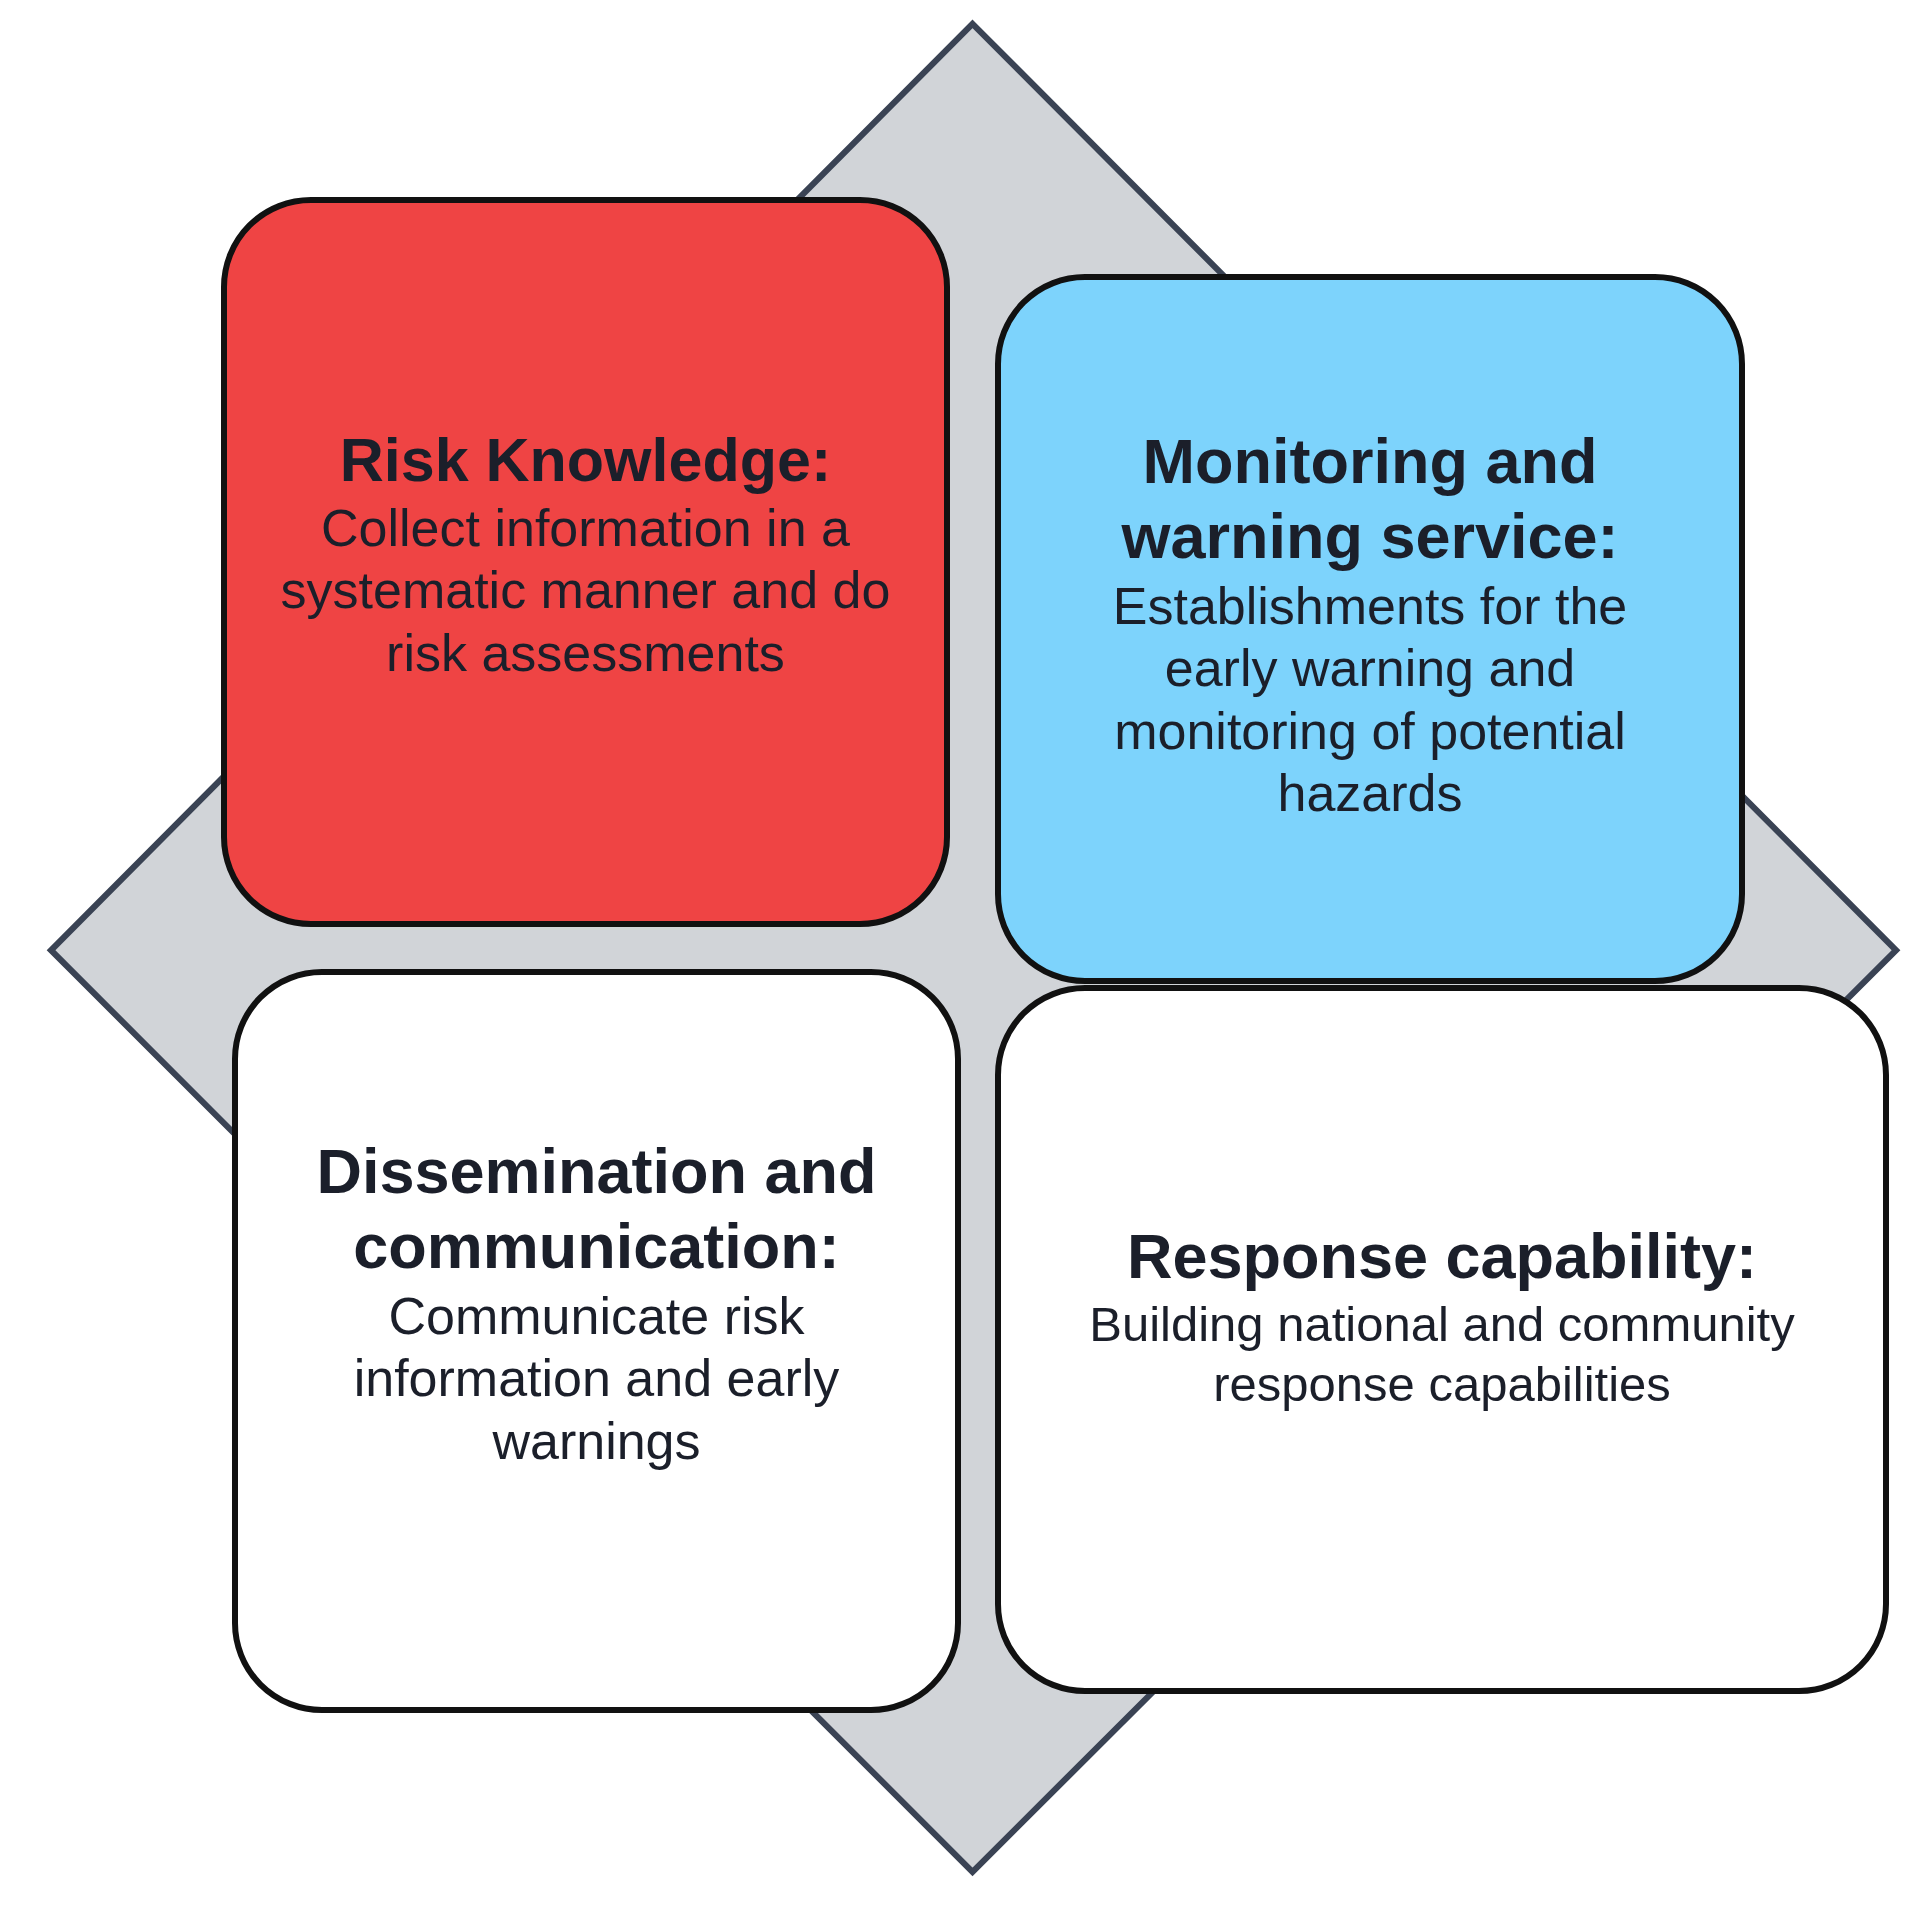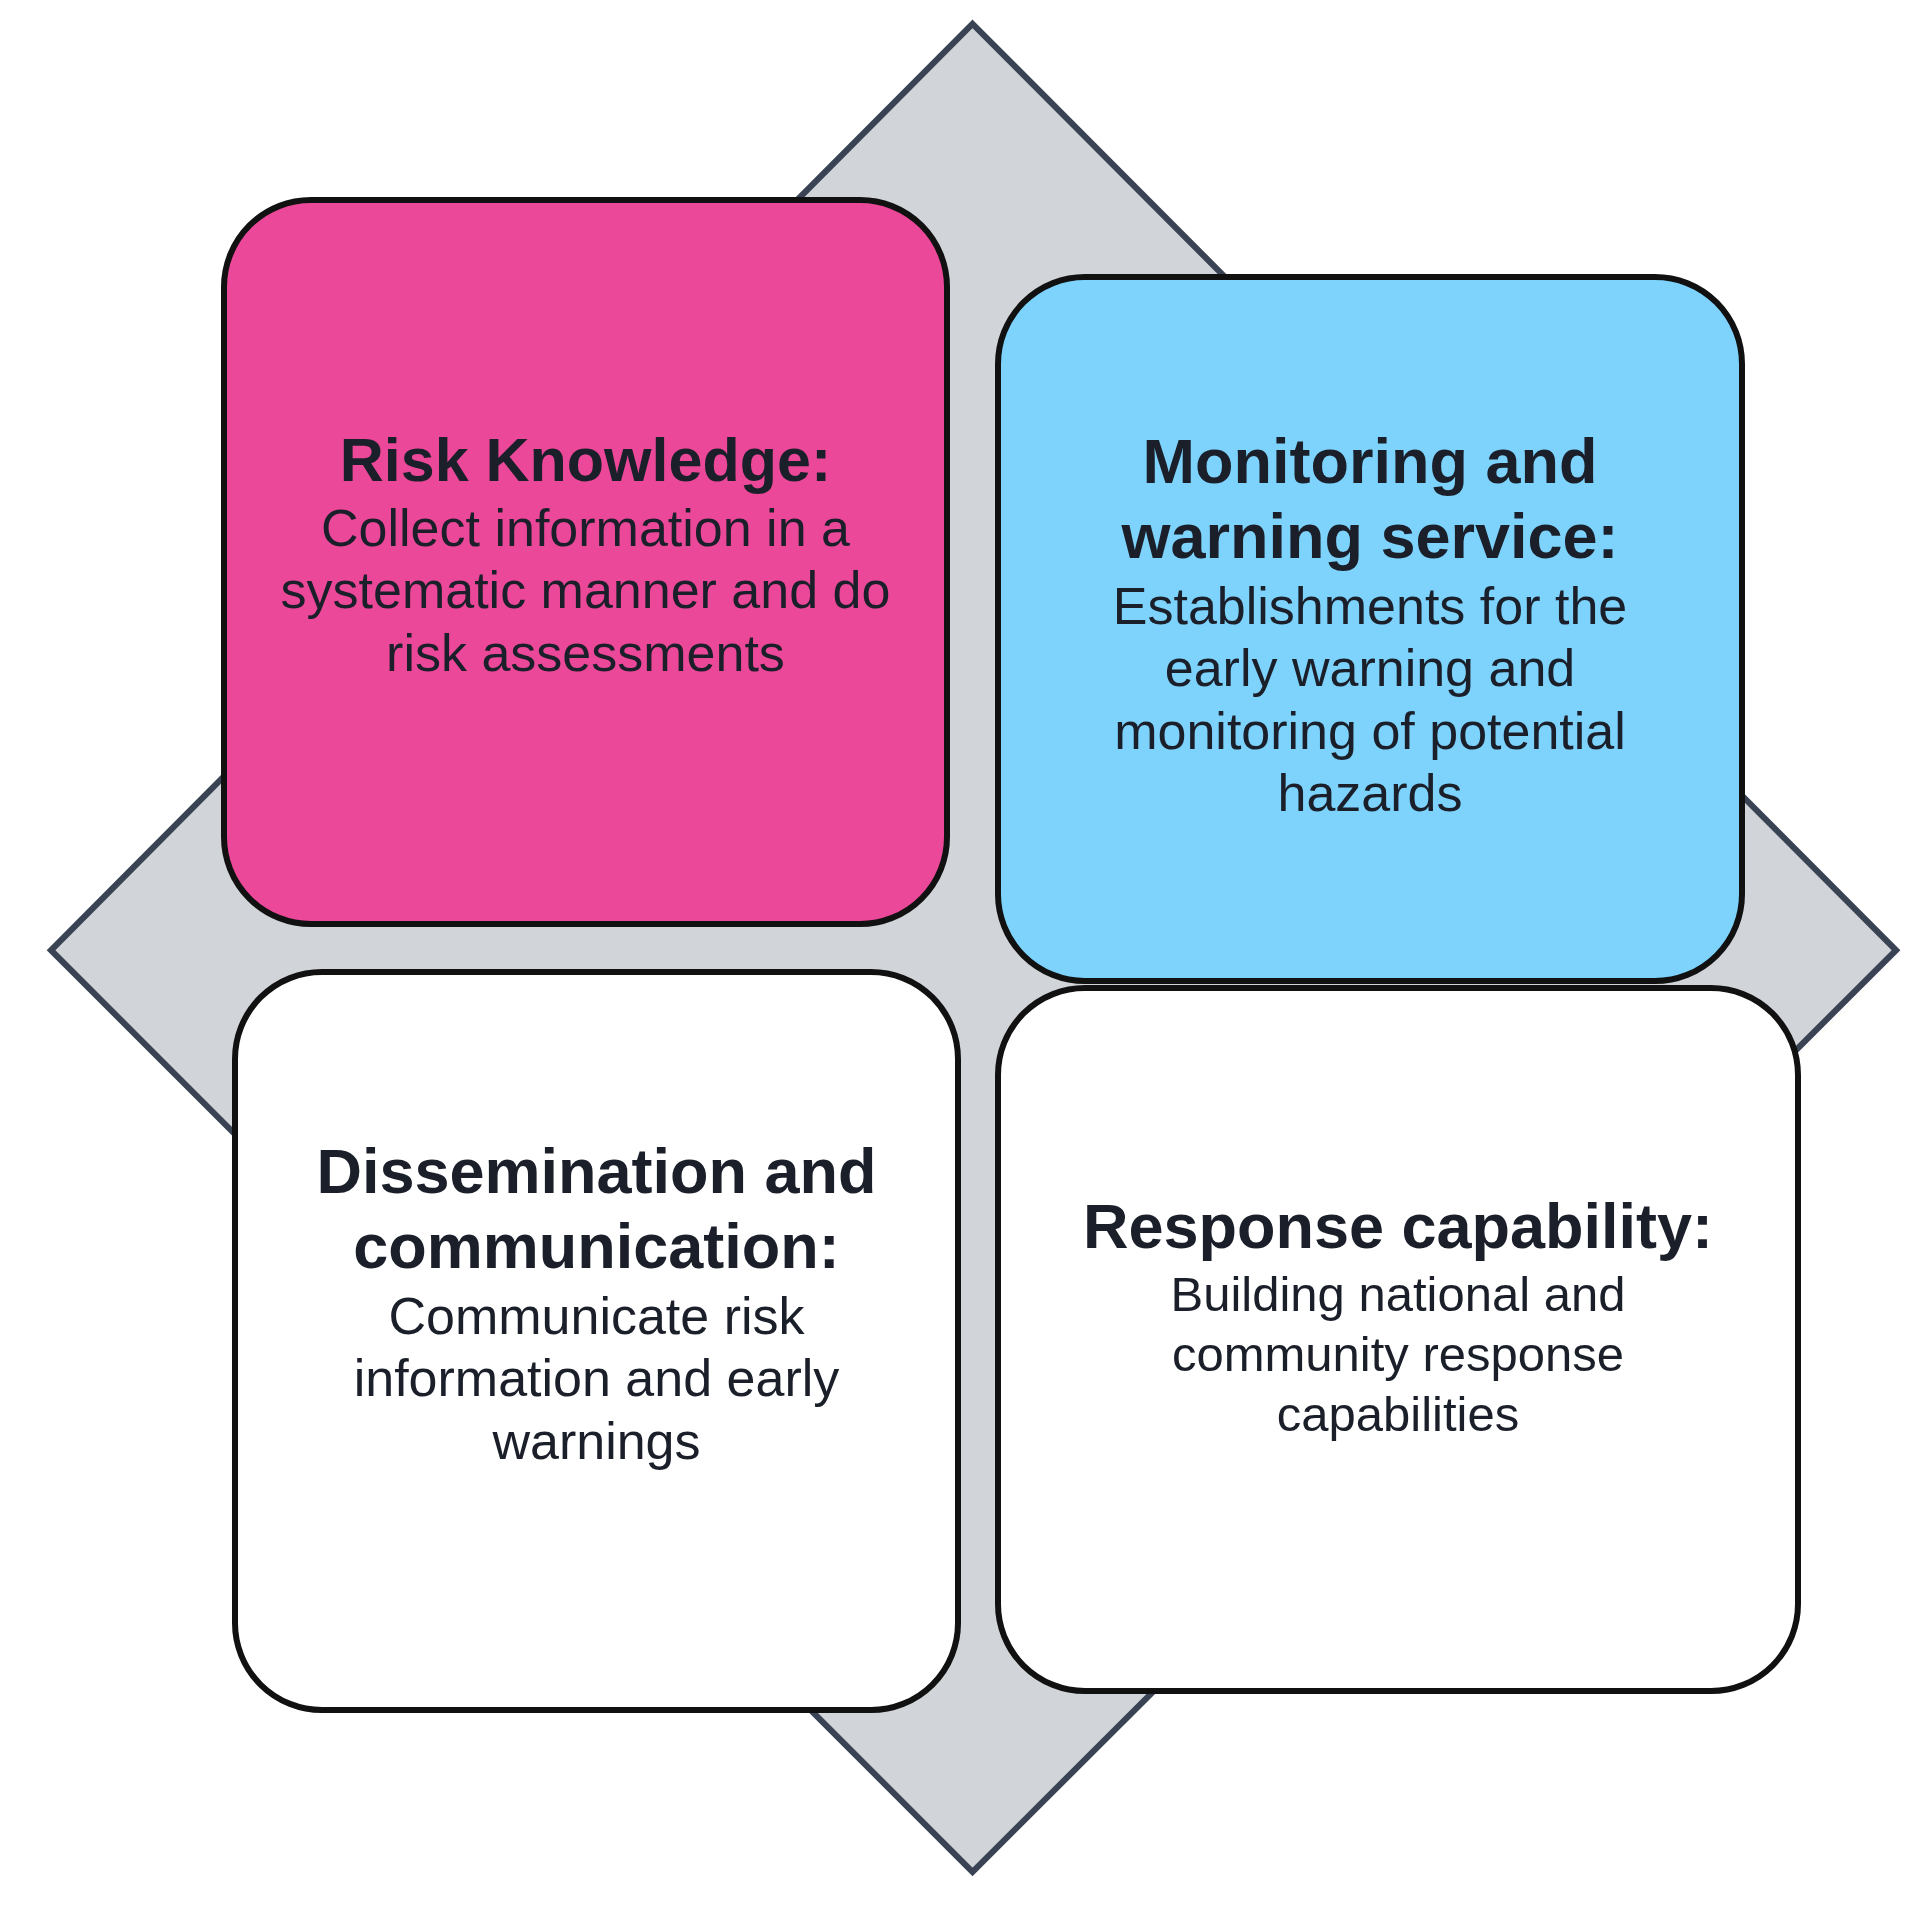--- a/index.html
+++ b/index.html
@@ -81,40 +81,40 @@
   }
   #card-dissemination-communication .card-inner {
     font-size: 52px;
     line-height: 1.20;
     transform: translateY(-38px);
   }
   #card-dissemination-communication .card-title { font-size: 63px; }
 
   #card-response-capability {
     left: 995px; top: 985px;
-    width: 806px; height: 709px;
+    width: 894px; height: 709px;
   }
   #card-response-capability .card-inner {
     font-size: 49px;
     line-height: 1.22;
     width: 84%;
     transform: translateY(-23px);
   }
   #card-response-capability .card-title { font-size: 63px; }
 </style>
 </head>
 <body>
 
 <div id="canvas" style="background: rgb(255, 255, 255);">
 
   <svg id="diamond-layer" viewBox="0 0 2832 2811" preserveAspectRatio="none" xmlns="http://www.w3.org/2000/svg">
     <polygon points="1430,35 2788,1397 1430,2752 75,1397" fill="#D1D4D8" stroke="#3A4354" stroke-width="9" stroke-linejoin="miter"></polygon>
   </svg>
 
-  <div class="card" id="card-risk-knowledge" style="border-color: rgb(17, 17, 17); background: #ec4899;">
+  <div class="card" id="card-risk-knowledge" style="border-color: rgb(17, 17, 17); background: #ef4444;">
     <div class="card-inner" style="color: rgb(27, 31, 42);">
       <span class="card-title">Risk Knowledge:</span><span class="card-body"> Collect information in a systematic manner and do risk assessments</span>
     </div>
   </div>
 
   <div class="card" id="card-monitoring-warning" style="border-color: rgb(17, 17, 17); background: #7dd3fc;">
     <div class="card-inner" style="color: rgb(27, 31, 42);">
       <span class="card-title">Monitoring and warning service:</span><span class="card-body"> Establishments for the early warning and monitoring of potential hazards</span>
     </div>
   </div>

